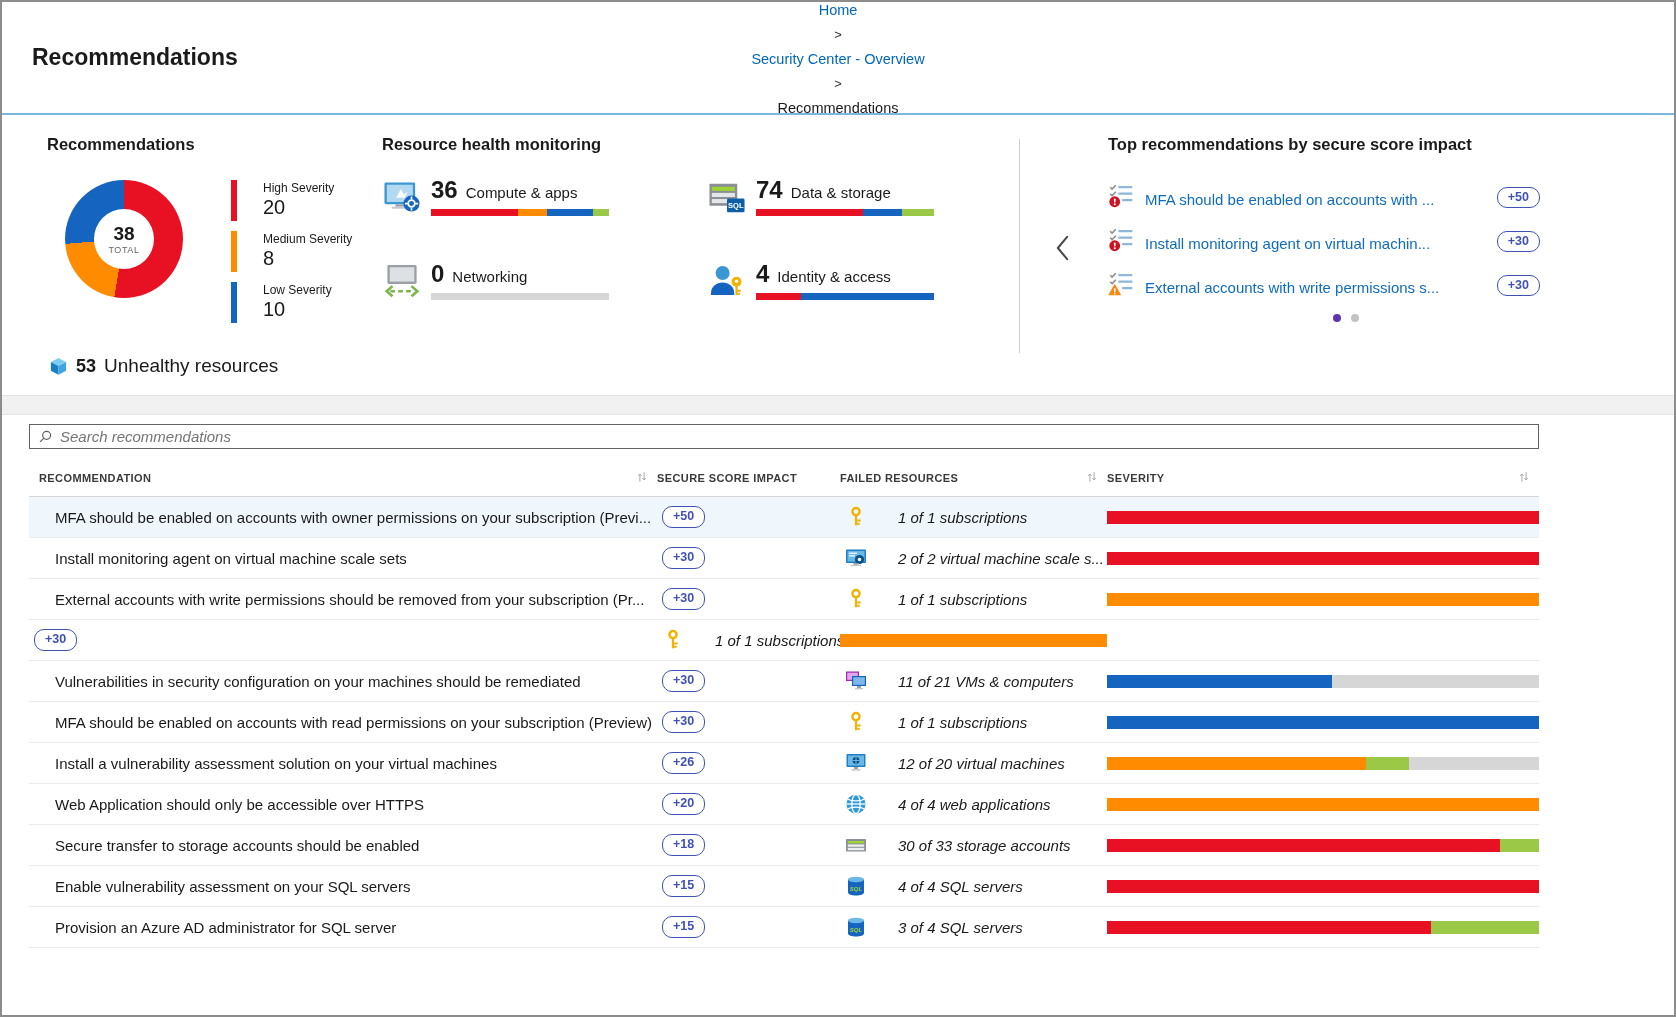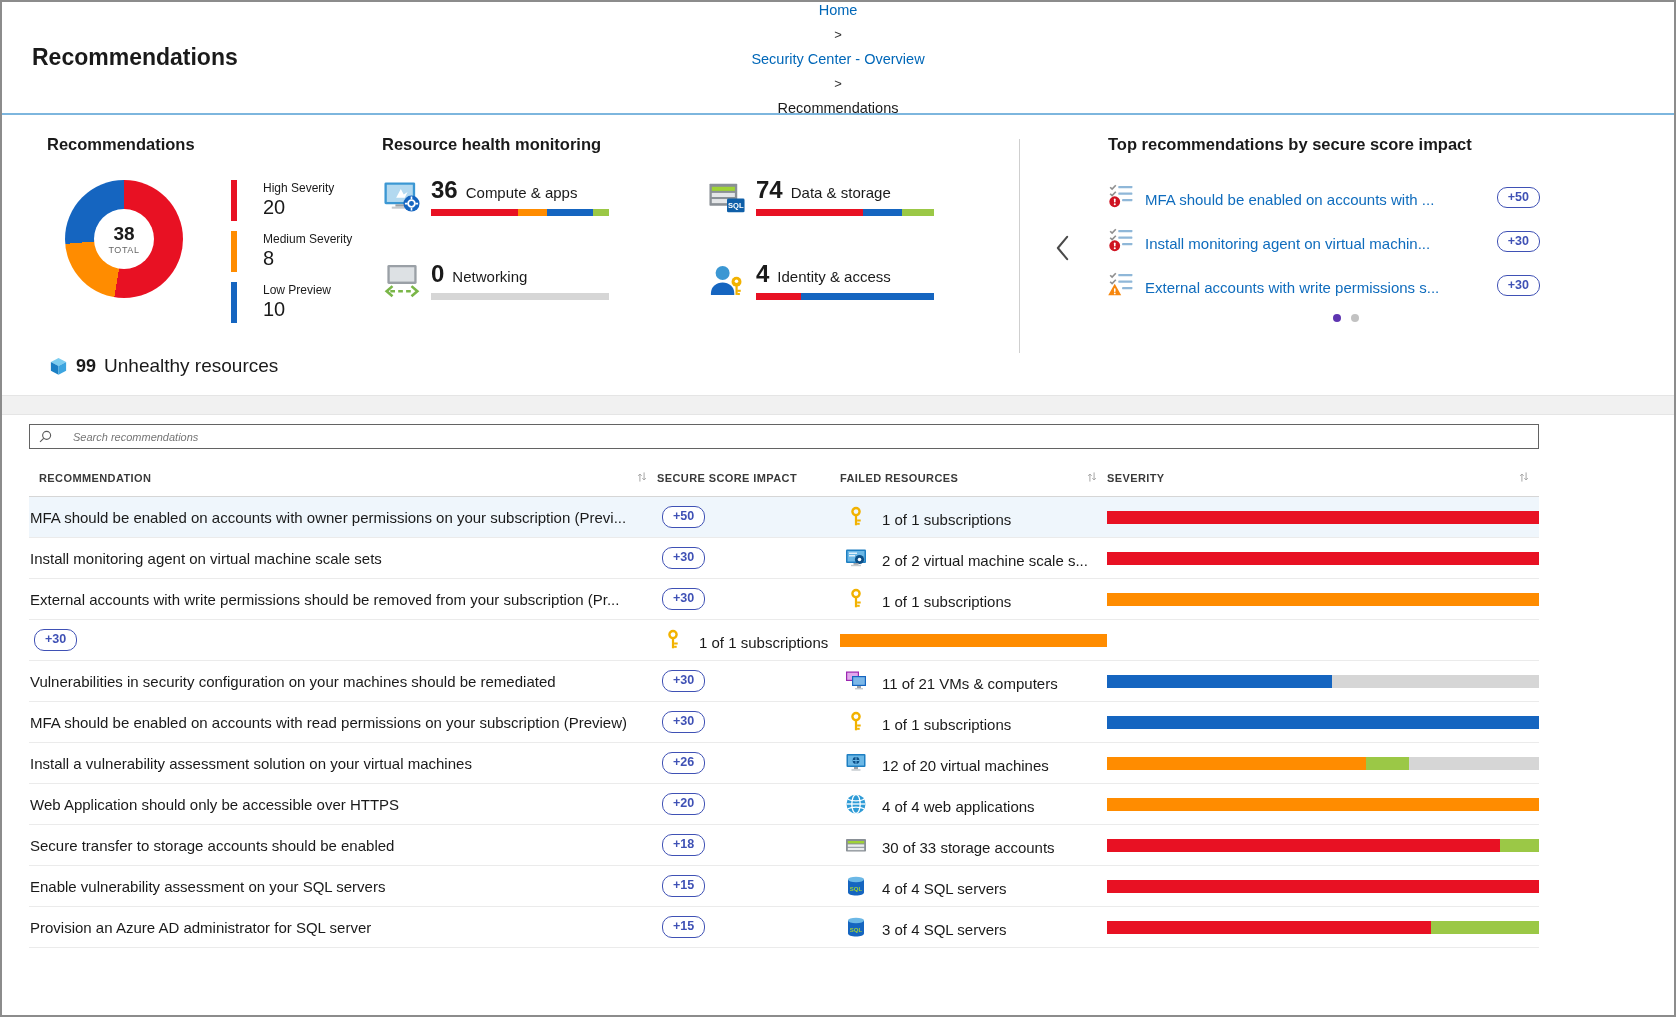--- a/index.html
+++ b/index.html
@@ -56,31 +56,31 @@
   .dots { display:flex; gap:10px; margin-left:225px; margin-top:14px; }
   .dot { width:8px; height:8px; border-radius:50%; background:#c2c2c2; cursor:pointer; }
   .dot.active { background:#5e35b1; }
 
   .band { height:20px; background:#f1f1f1; border-top:1px solid #e5e5e5; border-bottom:1px solid #e5e5e5; }
 
   
   .table-section { padding:9px 0 0 27px; }
   .searchbox { width:1510px; height:25px; border:1px solid #636363; display:flex; align-items:center; gap:8px; padding:0 9px; background:#fff; }
   .s-icon { display:flex; }
-  .s-input { flex:1; border:none; outline:none; font-size:11px; font-family:inherit; color:#1a1a1a; background:transparent; padding:0; height:100%;margin-left:13px; }
+  .s-input { flex:1; border:none; outline:none; font-size:15px; font-family:inherit; color:#1a1a1a; background:transparent; padding:0; height:100%; }
   .s-input::placeholder { color:#757575; font-style:italic; }
   .thead { width:1510px; display:grid; grid-template-columns:628px 183px 267px 1fr; margin-top:13px; padding:9px 0 11px; border-bottom:1px solid #d6d6d6; }
   .th { display:flex; align-items:center; justify-content:space-between; font-size:11px; font-weight:700; letter-spacing:.4px; color:#3a3a3a; padding-right:10px; cursor:pointer; }
   .th:first-child { padding-left:10px; }
   .tbody { width:1510px; }
   .trow { display:grid; grid-template-columns:628px 183px 267px 1fr; align-items:center; height:41px; border-bottom:1px solid #ebebeb; cursor:pointer; background:#fff; }
   .trow.selected { background:#eff6fc; }
-  .td-rec { font-size:15px; padding-left:1px; padding-right:16px; white-space:nowrap; overflow:hidden; }
+  .td-rec { font-size:15px; padding-left:26px; padding-right:16px; white-space:nowrap; overflow:hidden; }
   .td-score { padding-left:5px; }
-  .td-res { display:flex; align-items:flex-end; gap:15px; font-size:15px; padding-left:5px; white-space:nowrap; overflow:hidden; }
+  .td-res { display:flex; align-items:center; gap:31px; font-size:15px; padding-left:5px; white-space:nowrap; overflow:hidden;font-style:italic; }
   .r-icon { width:22px; height:22px; flex:none; } .r-icon svg { width:100%; height:100%; display:block; }
   .sev-bar { display:flex; height:13px; width:100%; }
 </style>
 </head>
 <body>
 
 <div class="frame">
 
   <nav class="breadcrumb">
     <a class="crumb-link">Home</a>
@@ -116,35 +116,35 @@
             <div class="legend-item">
               <span class="chip" style="background:#ff8c00"></span>
               <div>
                 <div class="l-label">Medium Severity</div>
                 <div class="l-value">8</div>
               </div>
             </div>
             <div class="legend-item">
               <span class="chip" style="background:#1565c0"></span>
               <div>
-                <div class="l-label">Low Preview</div>
+                <div class="l-label">Low Severity</div>
                 <div class="l-value">10</div>
               </div>
             </div>
           </div>
       </div>
       <div class="unhealthy">
         <span class="u-icon">
             <svg viewBox="0 0 20 20">
               <path fill="#7ccdf0" d="M10 1l8 4.2-8 4.2-8-4.2z"></path>
               <path fill="#1b7fc4" d="M2 5.2l8 4.2v9.4l-8-4.2z"></path>
               <path fill="#3da5e0" d="M18 5.2l-8 4.2v9.4l8-4.2z"></path>
             </svg>
           </span>
-        <span class="u-num">99</span>
+        <span class="u-num">53</span>
         <span class="u-label">Unhealthy resources</span>
       </div>
     </div>
 
     <div class="health-block">
       <h2>Resource health monitoring</h2>
       <div class="health-grid" id="healthGrid">
           <div class="health-item">
             <span class="h-icon">
               <svg viewBox="0 0 26 26">

